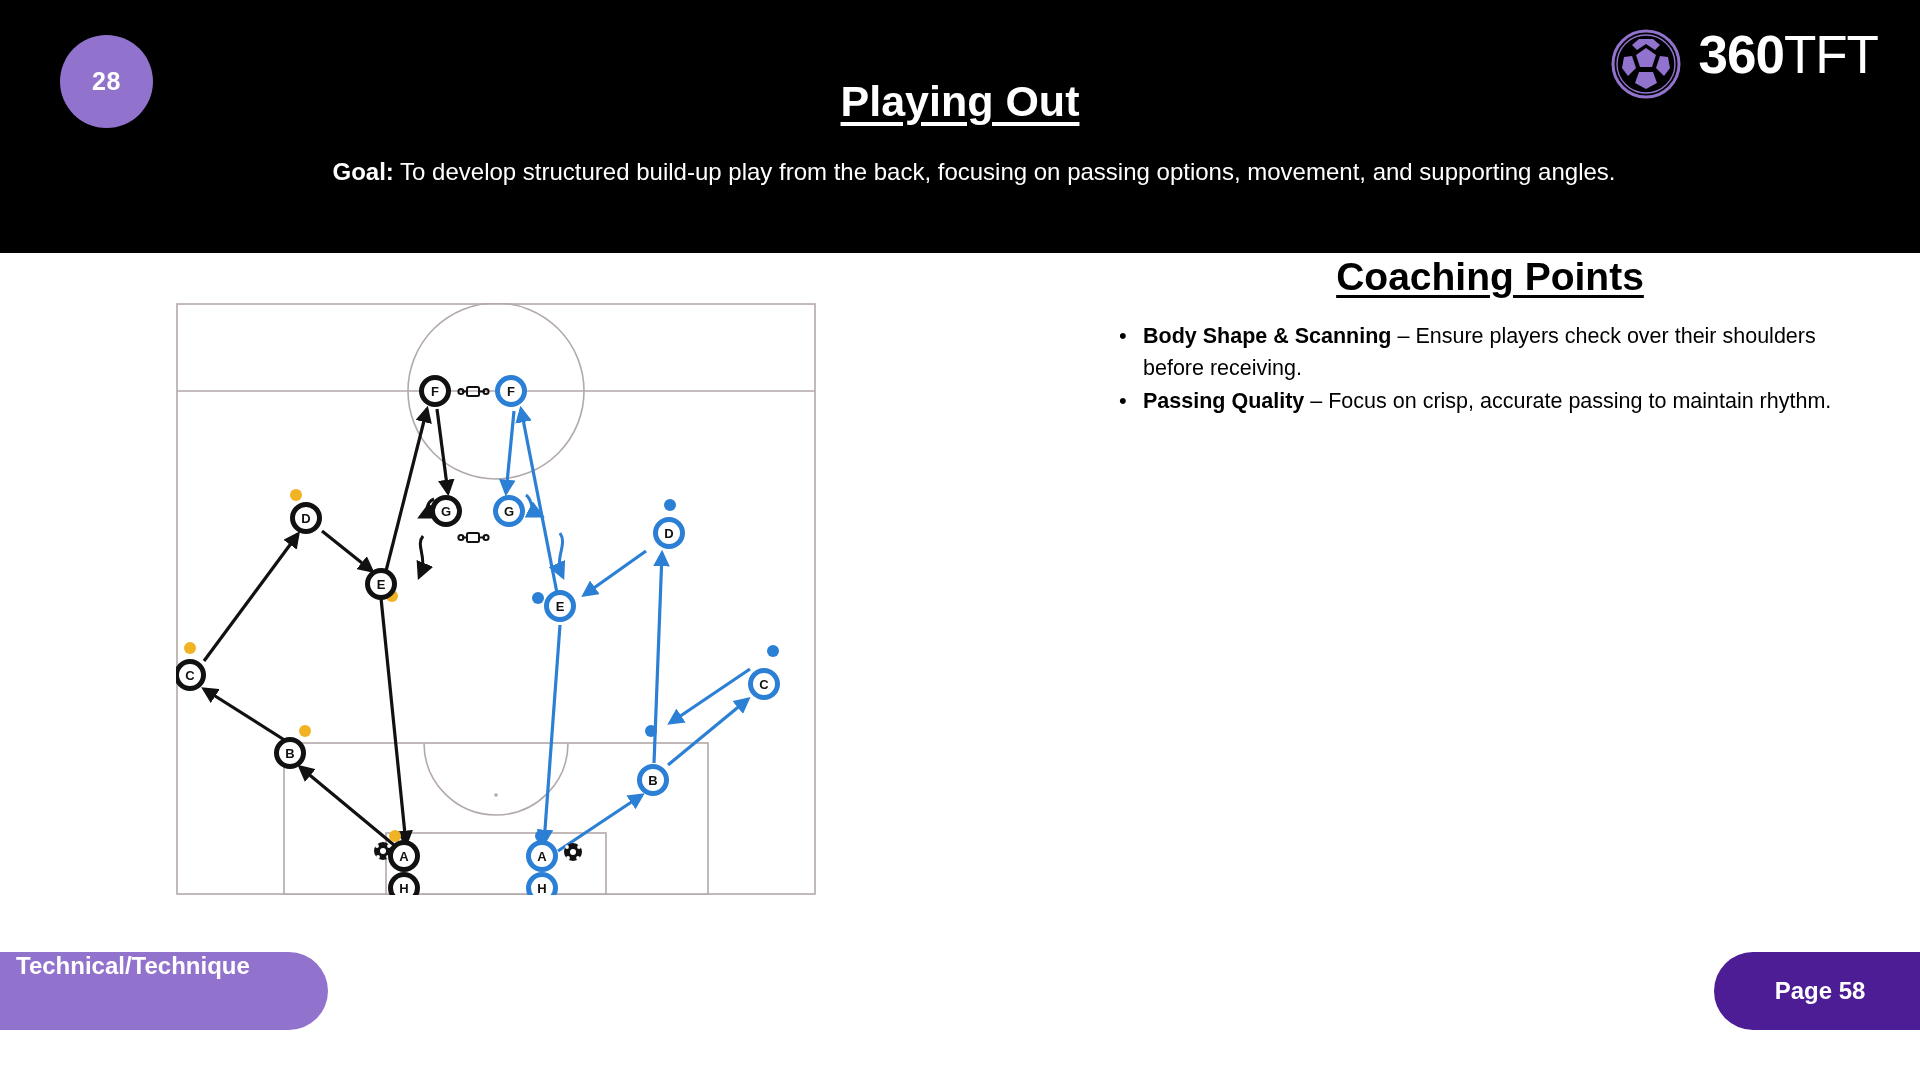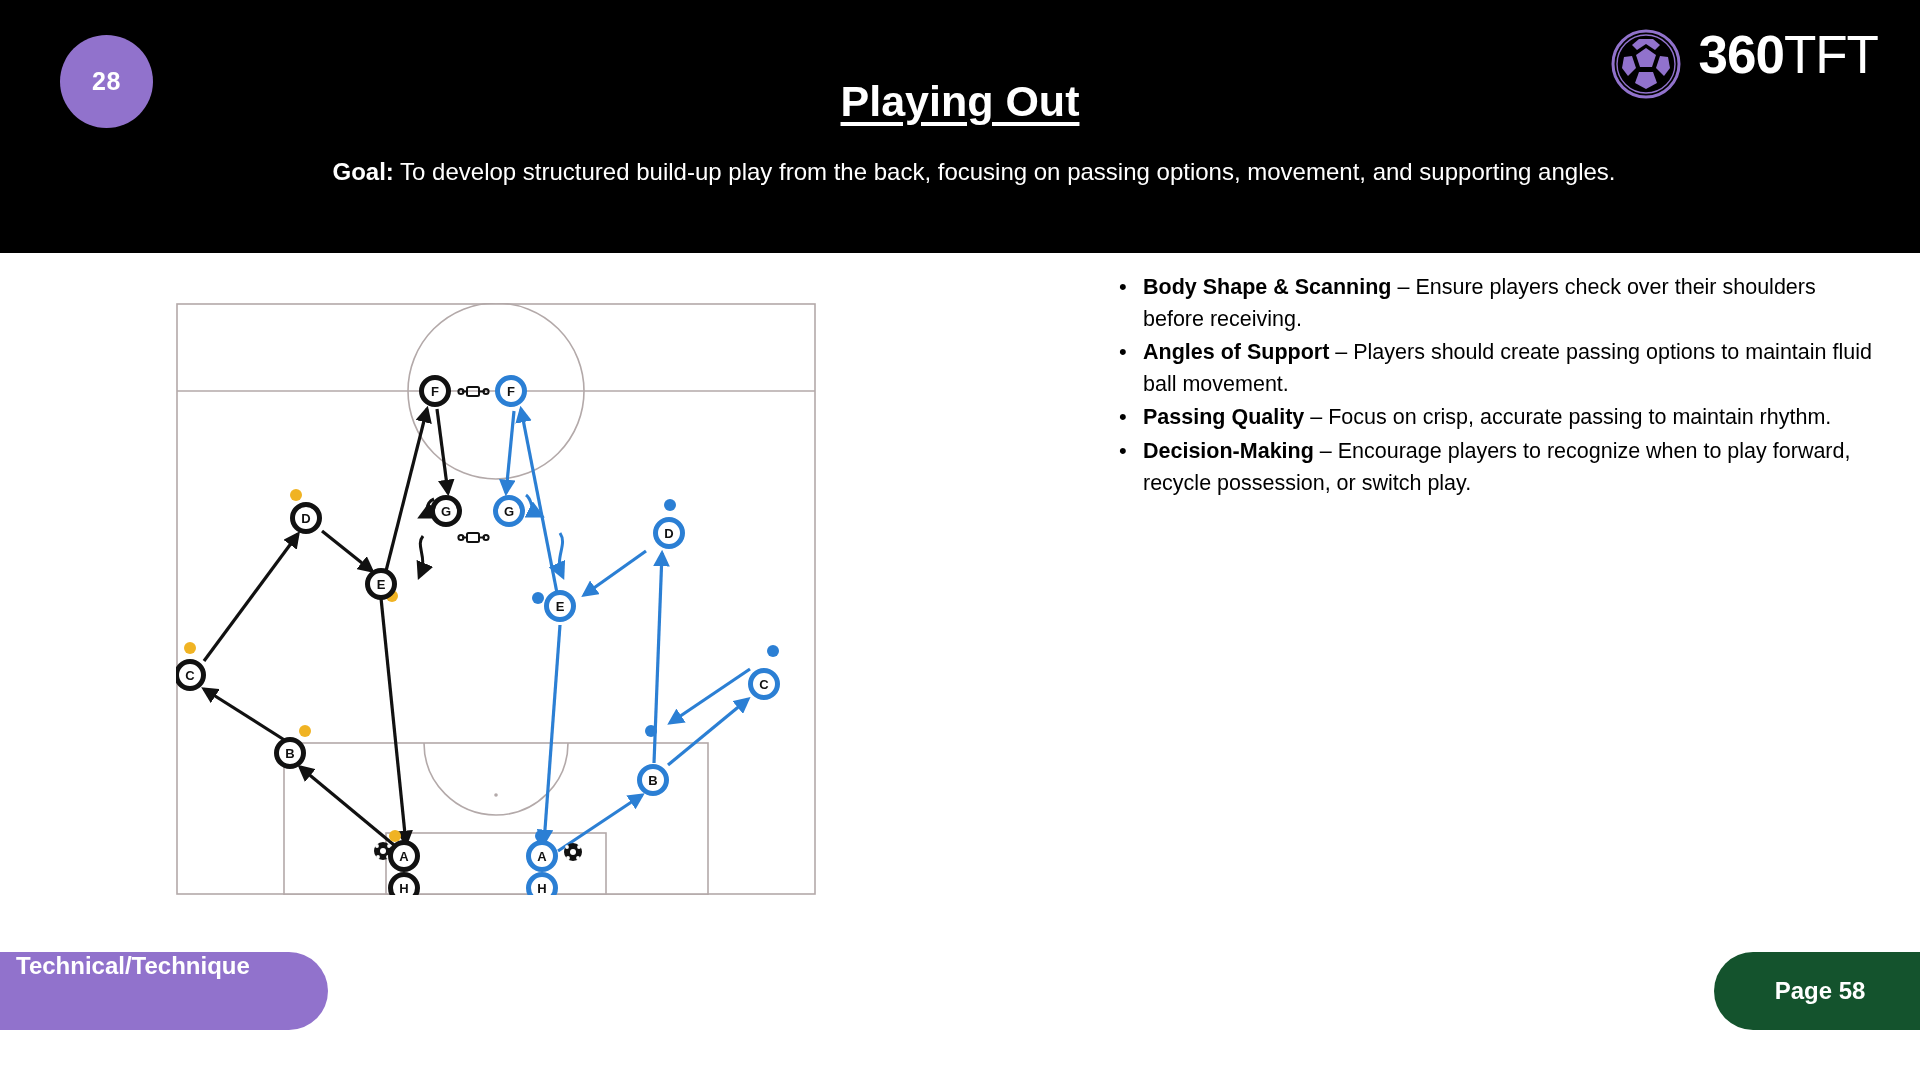--- a/index.html
+++ b/index.html
@@ -77,21 +77,21 @@
     height:78px;min-width:278px;
     background:#9172CC;
     border-radius:0 44px 44px 0;
     display:flex;align-items:flex-start;
     padding:0 34px 0 16px;
   }
   .pill-left span{color:#ffffff;font-size:24px;font-weight:bold;}
   .pill-right{
     position:absolute;right:0;bottom:50px;
     height:78px;min-width:140px;
-    background:#14532d;
+    background:#4c1d95;
     border-radius:44px 0 0 44px;
     display:flex;align-items:center;justify-content:center;
     padding:0 30px 0 36px;
   }
   .pill-right span{color:#ffffff;font-size:24px;font-weight:bold;}
 </style>
 </head>
 <body>
 
 <div class="header-band"></div>
@@ -288,33 +288,28 @@
     <text x="366" y="558" text-anchor="middle" font-size="13" font-weight="bold" fill="#111111" font-family="Liberation Sans, sans-serif">A</text>
   </g>
   <g>
     <circle cx="366" cy="585" r="13.5" fill="#ffffff" stroke="#2B7FD4" stroke-width="5"></circle>
     <text x="366" y="590" text-anchor="middle" font-size="13" font-weight="bold" fill="#111111" font-family="Liberation Sans, sans-serif">H</text>
   </g>
 </svg>
 </div>
 
 <div class="cp-panel">
+  <div class="cp-title">Coaching Points</div>
   <ul class="cp-list">
     <li>
       <b>Body Shape &amp; Scanning</b><span> – Ensure players check over their shoulders before receiving.</span>
     </li>
     <li>
-      <b>Angles of Support</b><span> – Players should create passing options to maintain fluid ball movement.</span>
-    </li>
-    <li>
       <b>Passing Quality</b><span> – Focus on crisp, accurate passing to maintain rhythm.</span>
     </li>
-    <li>
-      <b>Decision-Making</b><span> – Encourage players to recognize when to play forward, recycle possession, or switch play.</span>
-    </li>
   </ul>
 </div>
 
 <div class="pill-left">
   <span>Technical/Technique</span>
 </div>
 <div class="pill-right">
   <span>Page 58</span>
 </div>
 

